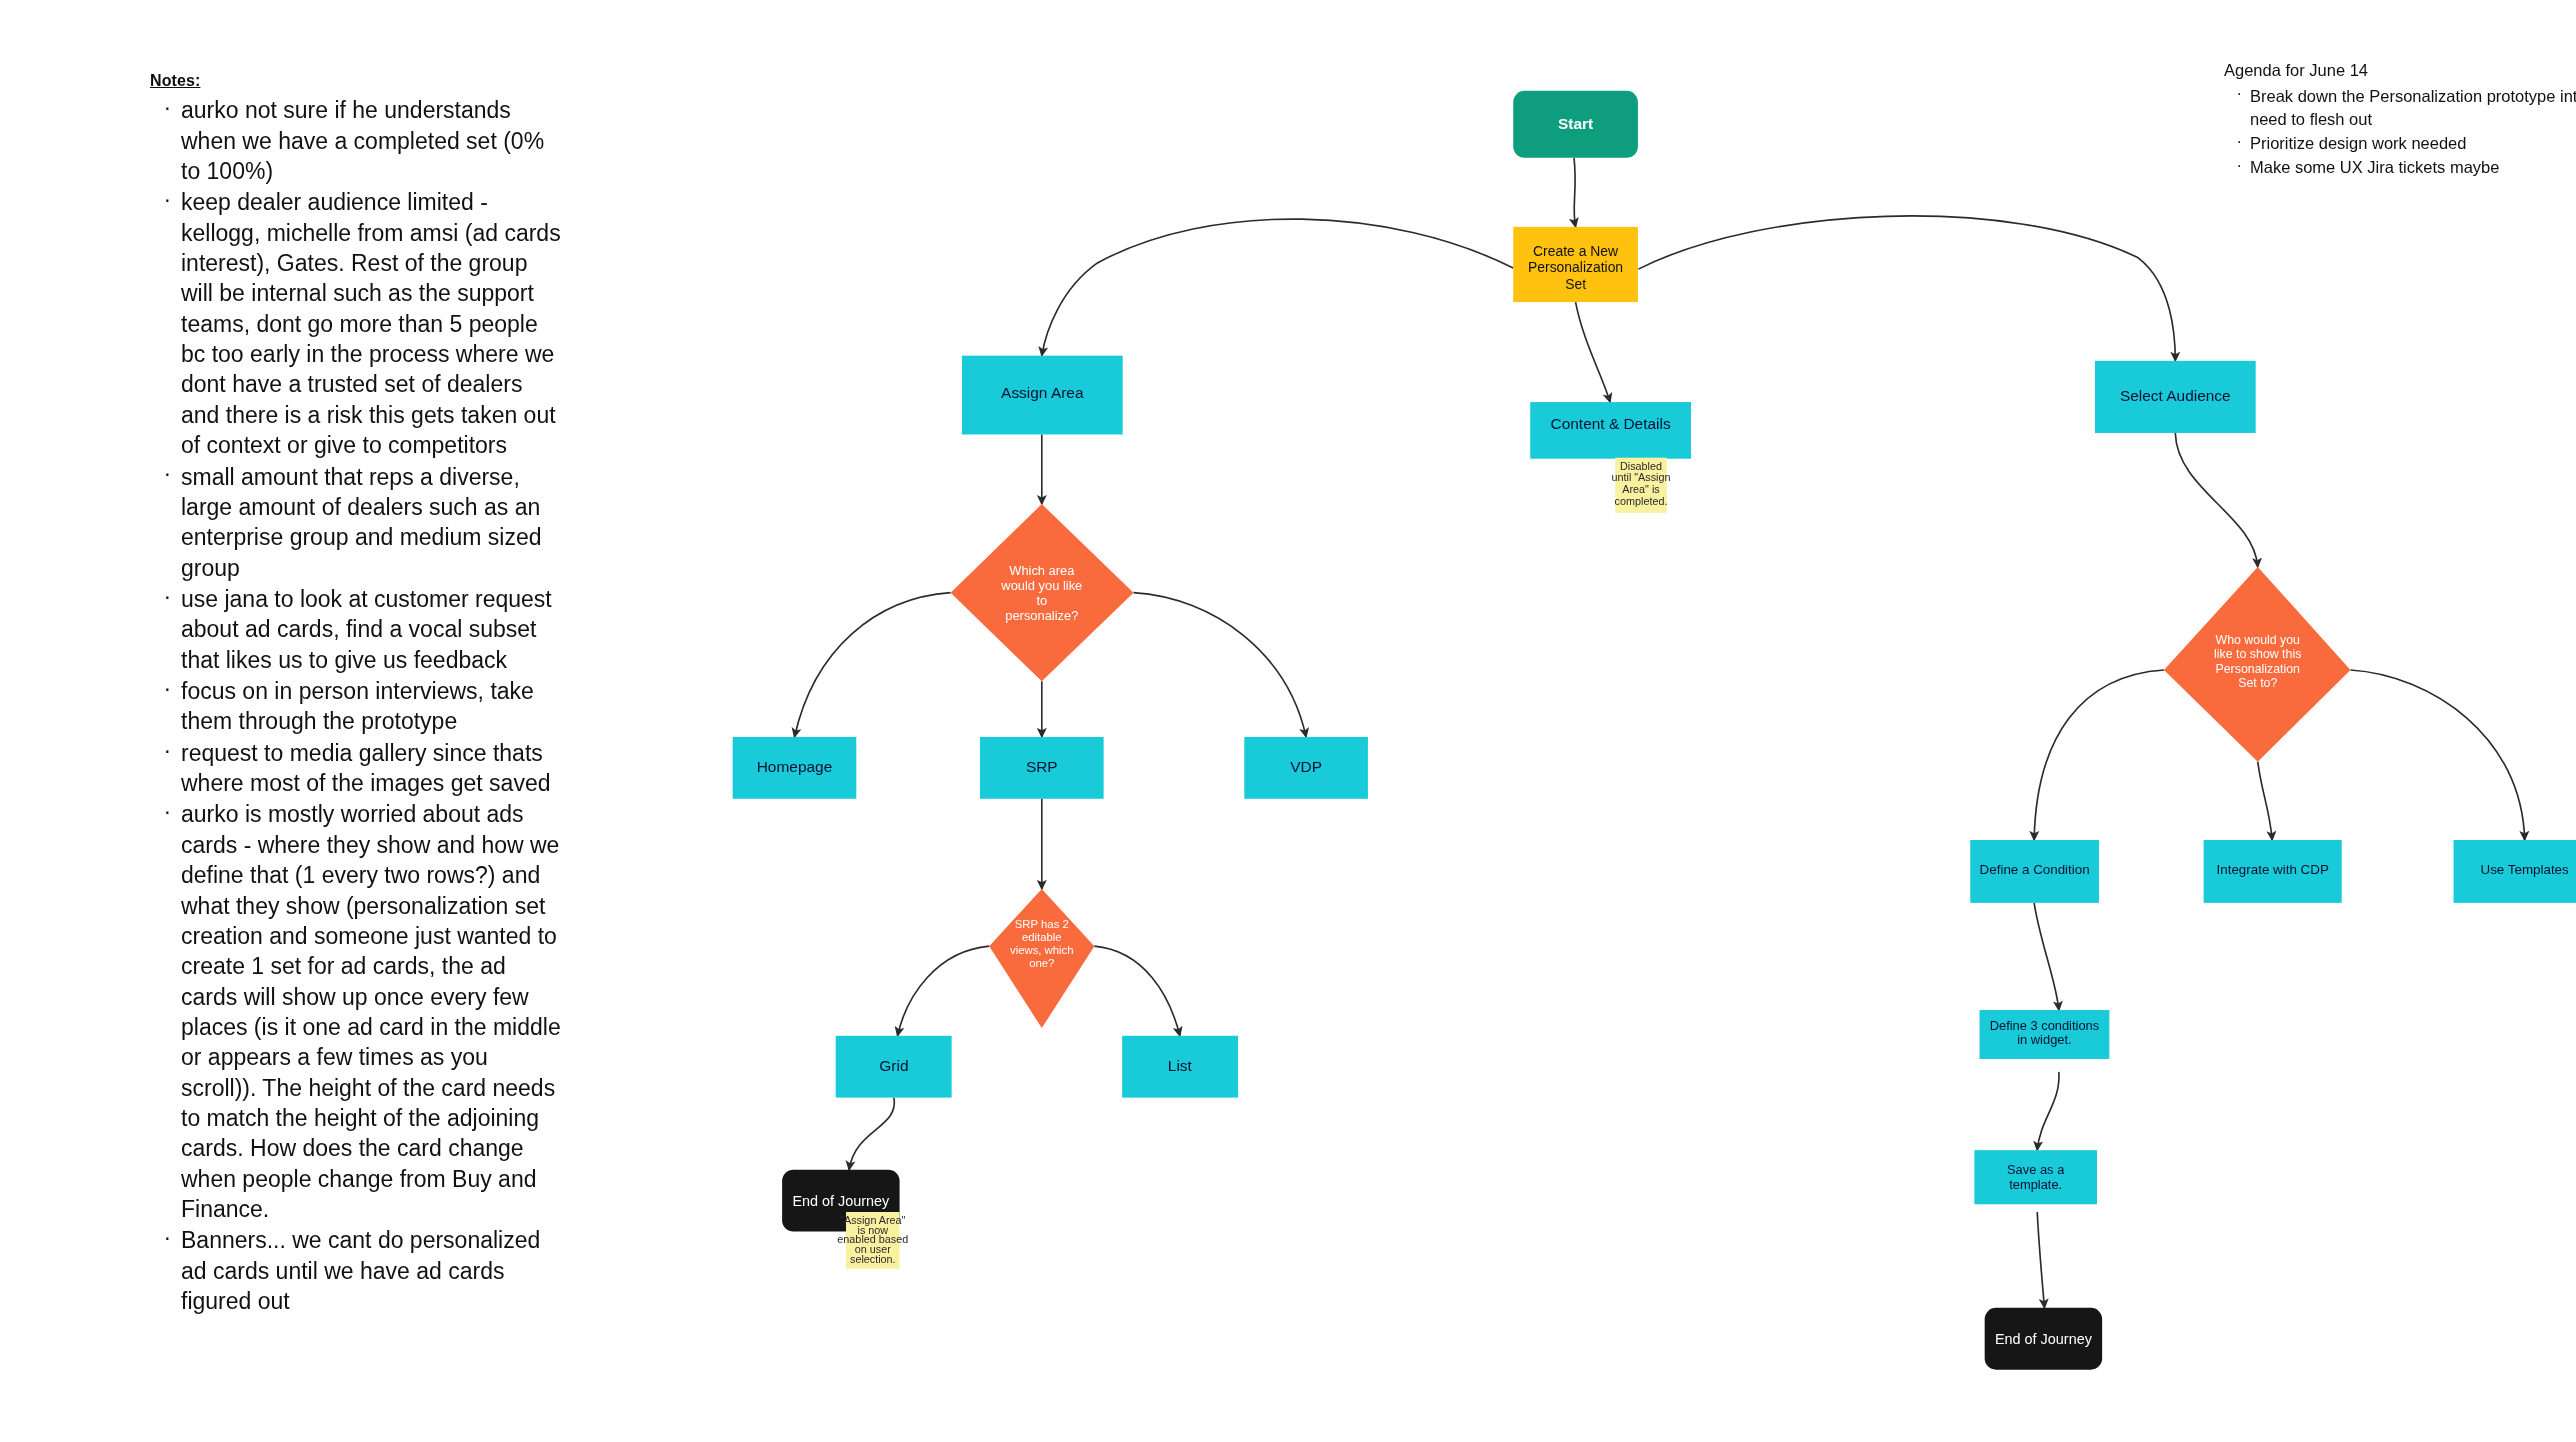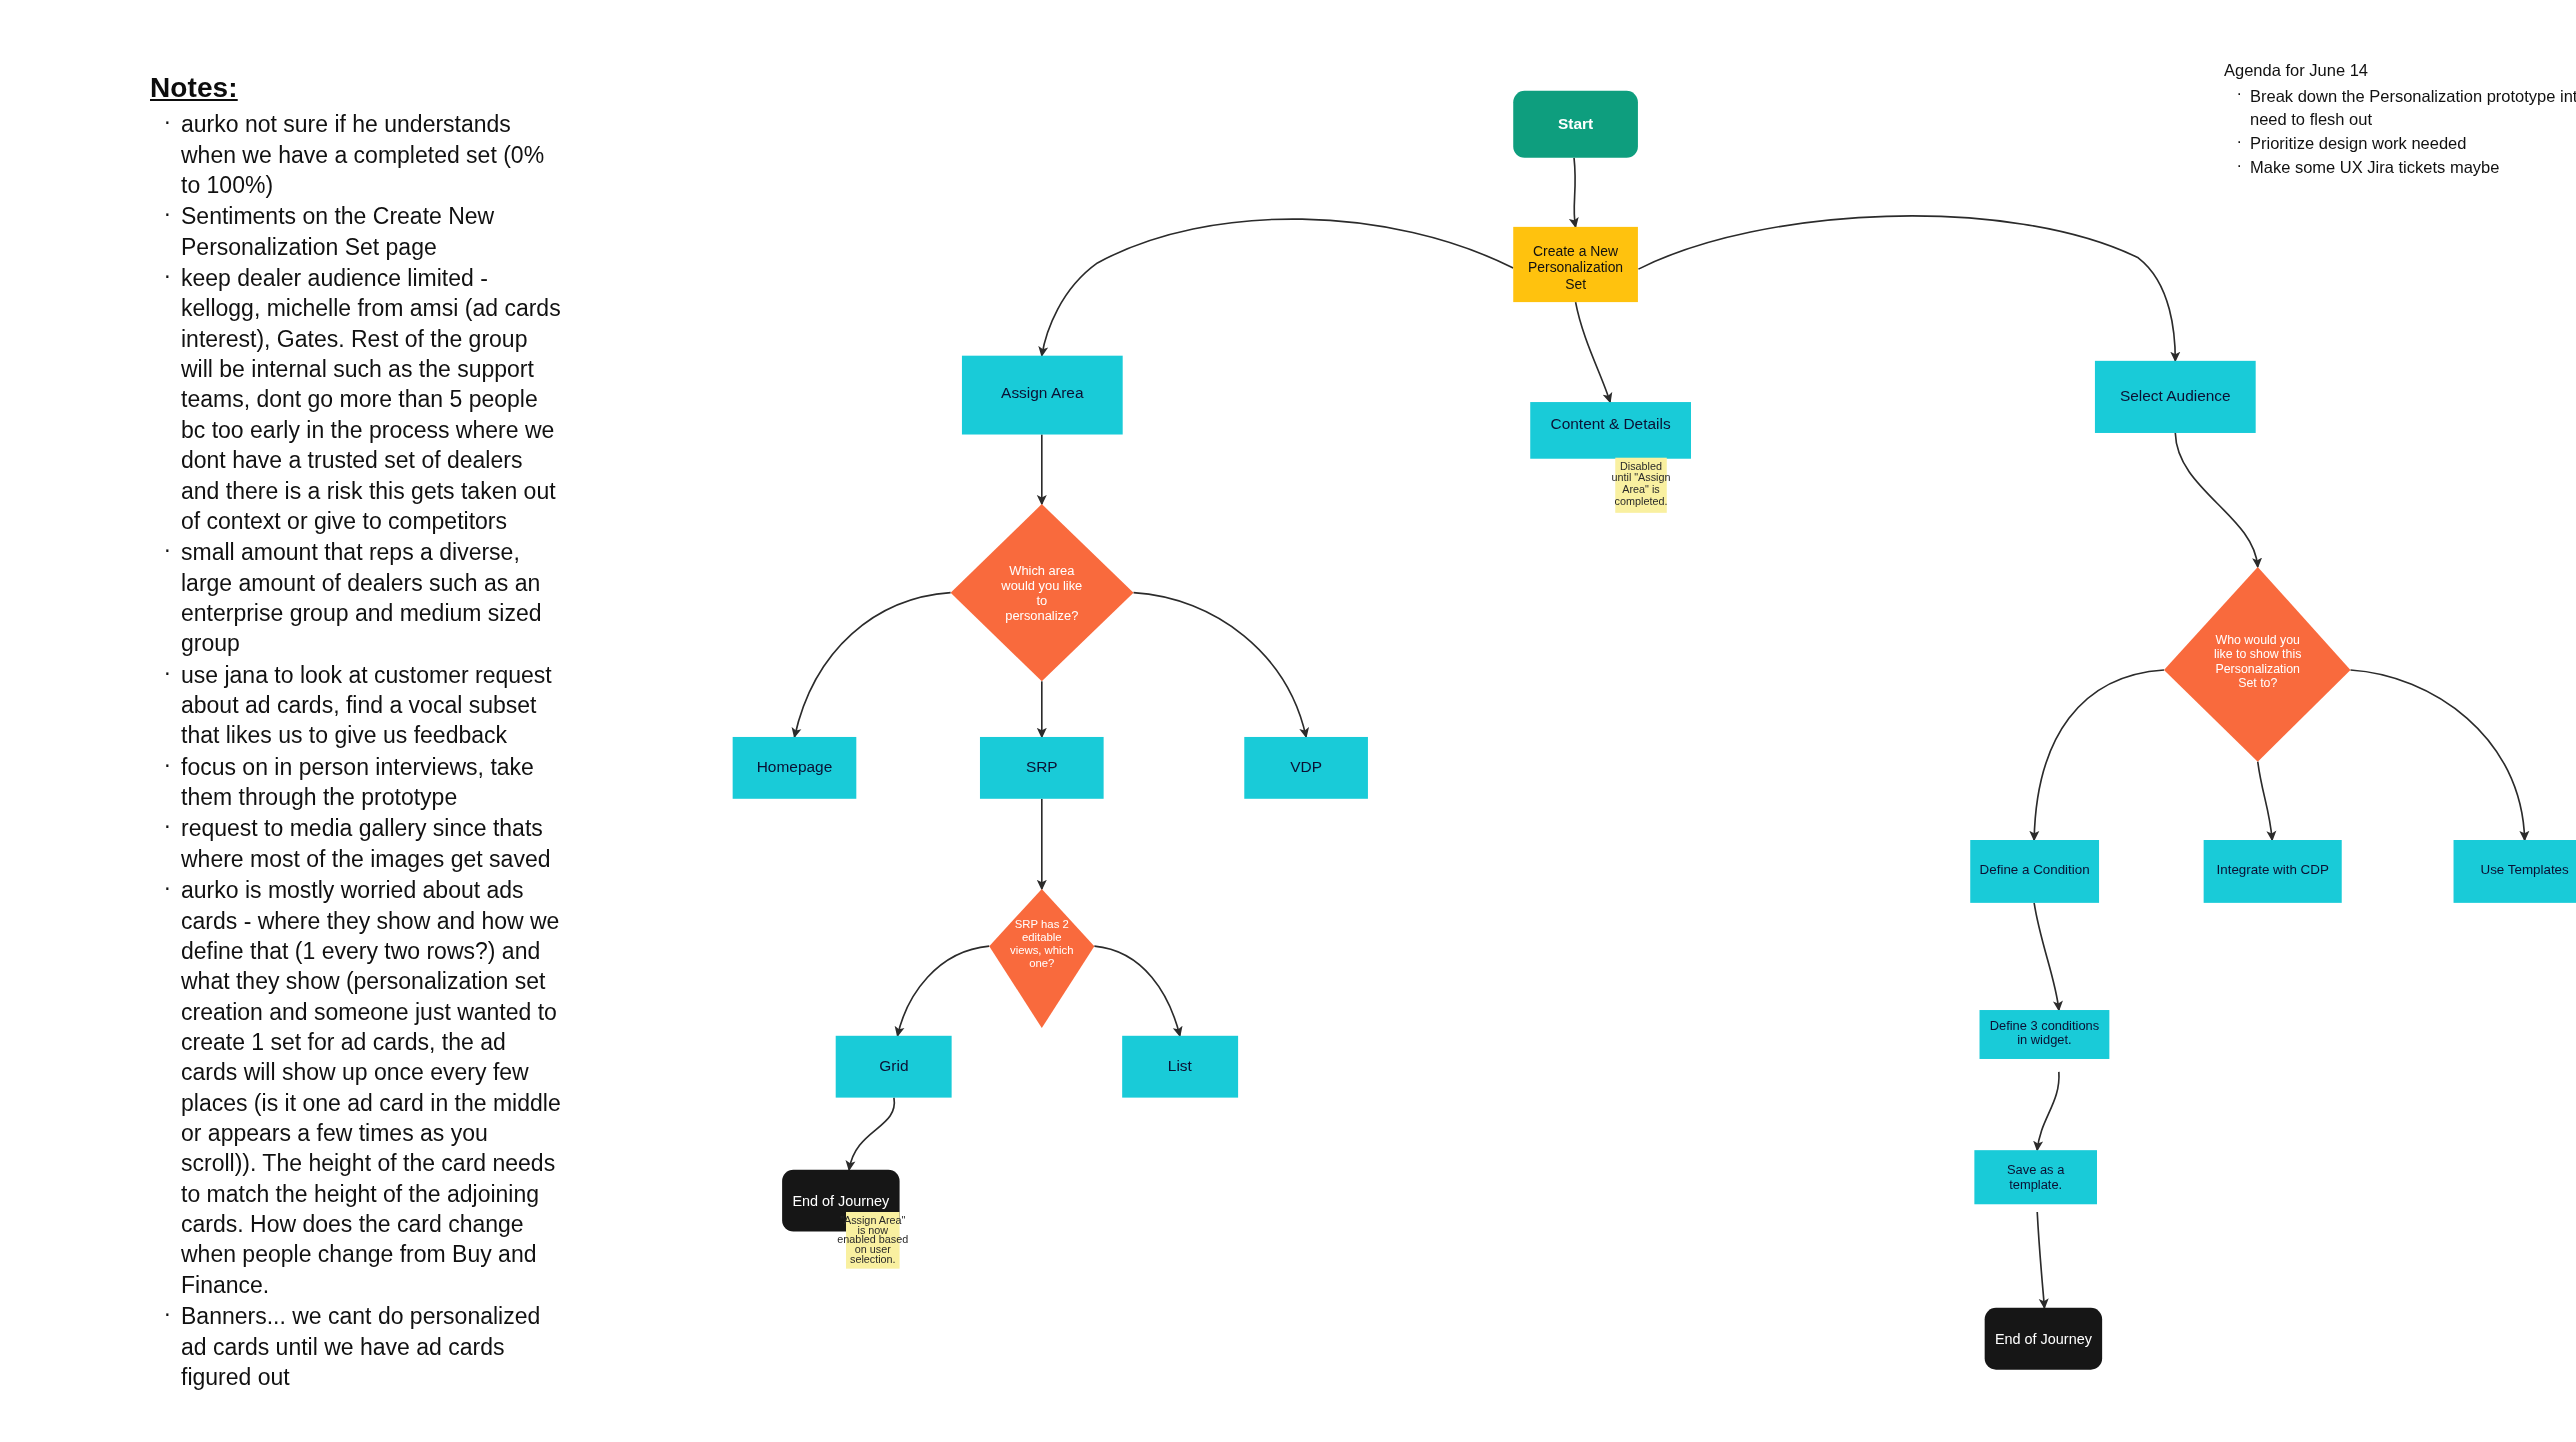--- a/index.html
+++ b/index.html
@@ -1,21 +1,21 @@
 <!DOCTYPE html>
 <html style="font-size:8.2px"><head>
 <meta charset="utf-8">
 <style>
   html,body{margin:0;padding:0;background:#ffffff;}
   body{width:2943px;height:1443px;position:relative;overflow:hidden;
        font-family:"Liberation Sans",sans-serif;color:#111111;}
 
   
   #notes-panel{position:absolute;left:150px;top:72px;width:412px;}
-  #notes-title{font-size:28px;font-weight:bold;text-decoration:underline;
+  #notes-title{font-size:16px;font-weight:bold;text-decoration:underline;
                letter-spacing:0.1px;margin:0 0 5.2px 0;color:#0d0d0d;}
   ul.notes-list{list-style:none;margin:0;padding:0 0 0 31px;}
   ul.notes-list>li{position:relative;font-size:23px;line-height:1.32;
                    margin:0 0 1px 0;color:#111111;}
   ul.notes-list>li>.btxt{display:block;}
   ul.notes-list>li:before{content:"\00b7";position:absolute;left:-17.5px;top:-3.1px;
                           font-size:23px;line-height:1.32;color:#111;}
 
   
   #agenda-panel{position:absolute;left:2224px;top:60px;width:690px;}
@@ -37,23 +37,20 @@
   .edge{fill:none;stroke:#2b2b2b;stroke-width:3.2;}
 </style>
 </head>
 <body>
 
 <div id="notes-panel">
   <div id="notes-title">Notes:</div>
   <ul class="notes-list">
     <li>
         <span class="btxt">aurko not sure if he understands when we have a completed set (0% to 100%)</span>
-      </li>
-    <li>
-        <span class="btxt">Sentiments on the Create New Personalization Set page</span>
       </li>
     <li>
         <span class="btxt">keep dealer audience limited - kellogg, michelle from amsi (ad cards interest), Gates. Rest of the group will be internal such as the support teams, dont go more than 5 people bc too early in the process where we dont have a trusted set of dealers and there is a risk this gets taken out of context or give to competitors</span>
       </li>
     <li>
         <span class="btxt">small amount that reps a diverse, large amount of dealers such as an enterprise group and medium sized group</span>
       </li>
     <li>
         <span class="btxt">use jana to look at customer request about ad cards, find a vocal subset that likes us to give us feedback</span>
       </li>

